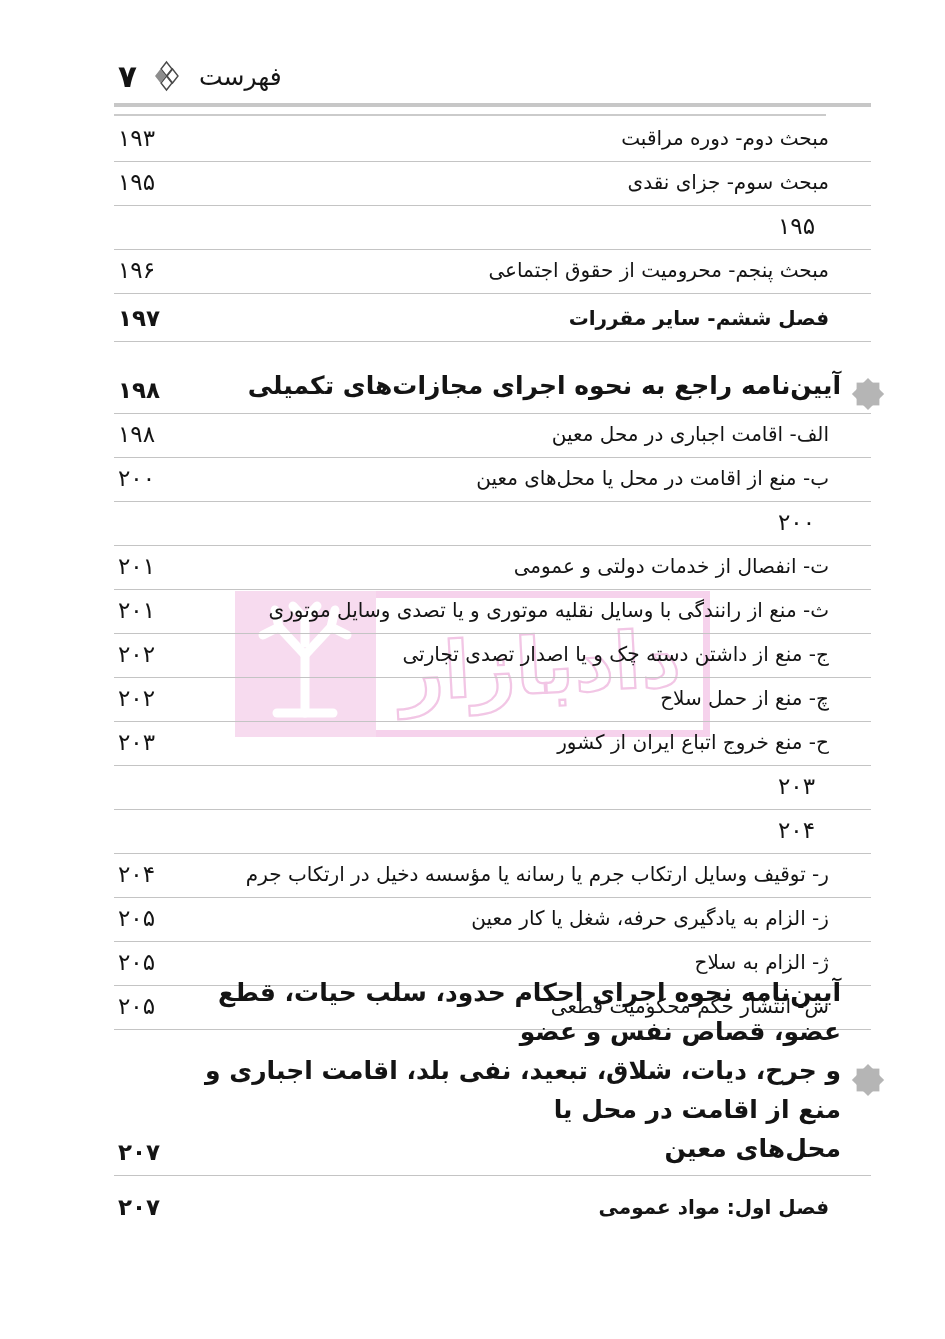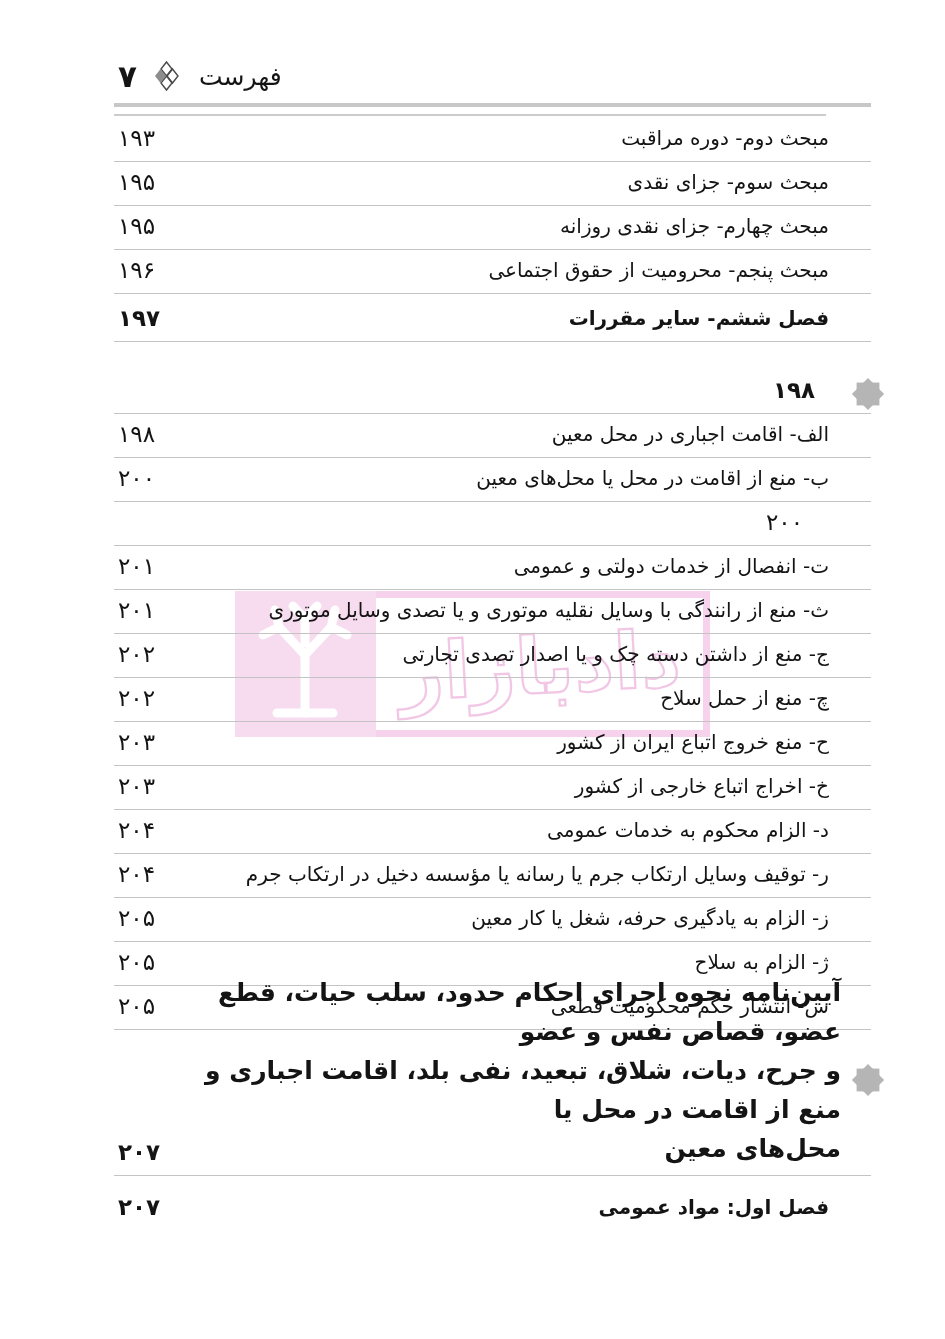--- a/index.html
+++ b/index.html
@@ -33,21 +33,21 @@
     height:44px;
     border-bottom:1.5px solid #c4c4c4;
     display:flex;justify-content:space-between;align-items:flex-end;
     padding:0 42px 7px 4px;
     position:relative;
   }
   .toc-row .title{
     font-size:20px;line-height:1.55;white-space:nowrap;
   }
   .toc-row .pnum{
-    font-size:23px;line-height:1.3;margin-right:26px;flex:none;
+    font-size:23px;line-height:1.3;margin-right:14px;flex:none;
   }
   .toc-row.bold .title,.toc-row.bold .pnum{font-weight:bold;}
   .toc-row.tall{height:48px;}
   .toc-row.gap{margin-top:28px;}
   .toc-row.heading{padding-right:30px;}
   .toc-row.heading .title{font-size:25px;}
   .toc-row.multiline{height:118px;align-items:flex-end;}
   .toc-row.multiline .title{white-space:pre-line;line-height:39px;}
   .toc-row.last{height:54px;border-bottom:none;padding-top:12px;}
   .star-icon{position:absolute;right:-16px;top:5px;width:38px;height:38px;}
@@ -89,36 +89,36 @@
   <div class="toc">
       <div class="toc-row">
         <span class="title">مبحث دوم- دوره مراقبت</span>
         <span class="pnum">۱۹۳</span>
       </div>
       <div class="toc-row">
         <span class="title">مبحث سوم- جزای نقدی</span>
         <span class="pnum">۱۹۵</span>
       </div>
       <div class="toc-row">
-        <span class="title">مبحث چهارم- جزای نقدی روزانه</span>
         <span class="pnum">۱۹۵</span>
       </div>
       <div class="toc-row">
         <span class="title">مبحث پنجم- محرومیت از حقوق اجتماعی</span>
         <span class="pnum">۱۹۶</span>
       </div>
       <div class="toc-row bold tall">
         <span class="title">فصل ششم- سایر مقررات</span>
         <span class="pnum">۱۹۷</span>
       </div>
       <div class="toc-row bold heading gap">
         <svg class="star-icon" width="38" height="38" viewBox="0 0 40 40">
           <rect x="8" y="8" width="24" height="24" fill="#b5b5b5"></rect>
           <rect x="8" y="8" width="24" height="24" fill="#b5b5b5" transform="rotate(45 20 20)"></rect>
         </svg>
+        <span class="title">آیین‌نامه راجع به نحوه اجرای مجازات‌های تکمیلی</span>
         <span class="pnum">۱۹۸</span>
       </div>
       <div class="toc-row">
         <span class="title">الف- اقامت اجباری در محل معین</span>
         <span class="pnum">۱۹۸</span>
       </div>
       <div class="toc-row">
         <span class="title">ب- منع از اقامت در محل یا محل‌های معین</span>
         <span class="pnum">۲۰۰</span>
       </div>
@@ -139,25 +139,23 @@
       </div>
       <div class="toc-row">
         <span class="title">چ- منع از حمل سلاح</span>
         <span class="pnum">۲۰۲</span>
       </div>
       <div class="toc-row">
         <span class="title">ح- منع خروج اتباع ایران از کشور</span>
         <span class="pnum">۲۰۳</span>
       </div>
       <div class="toc-row">
-        <span class="title">خ- اخراج اتباع خارجی از کشور</span>
         <span class="pnum">۲۰۳</span>
       </div>
       <div class="toc-row">
-        <span class="title">د- الزام محکوم به خدمات عمومی</span>
         <span class="pnum">۲۰۴</span>
       </div>
       <div class="toc-row">
         <span class="title">ر- توقیف وسایل ارتکاب جرم یا رسانه  یا مؤسسه دخیل در ارتکاب جرم</span>
         <span class="pnum">۲۰۴</span>
       </div>
       <div class="toc-row">
         <span class="title">ز- الزام به یادگیری حرفه، شغل یا کار معین</span>
         <span class="pnum">۲۰۵</span>
       </div>

